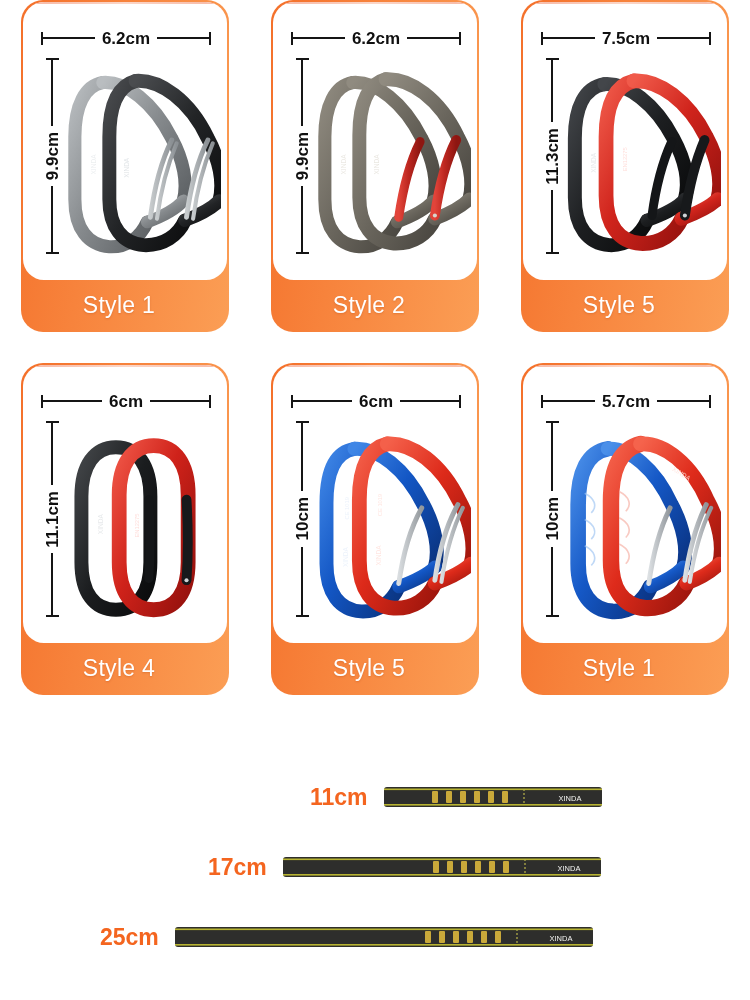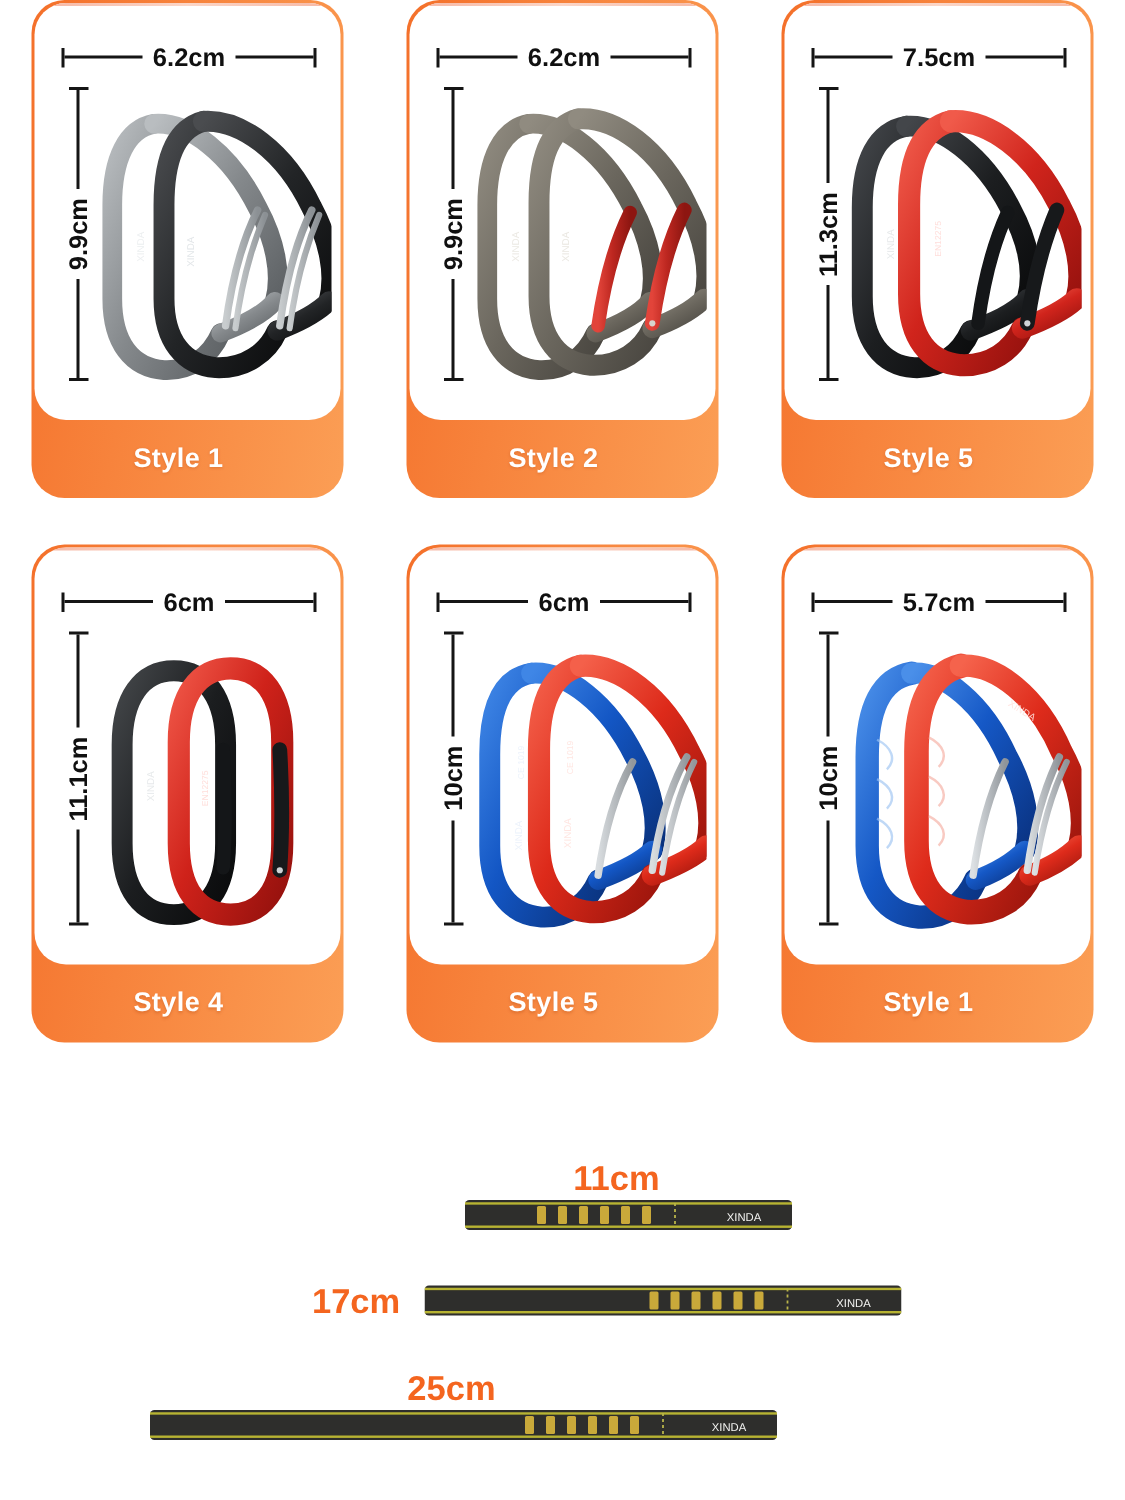--- a/index.html
+++ b/index.html
@@ -40,21 +40,21 @@
   
   .card-panel::before{
     content:"";position:absolute;left:0;right:0;top:0;height:2px;
     background:linear-gradient(90deg,#f6b7a4,#fbd6c8,#f6b7a4);
     border-radius:21px 21px 0 0;
   }
 
   .card-label{
     position:absolute;left:0;right:12px;bottom:0;height:54px;
     display:flex;align-items:center;justify-content:center;
-    color:#ffffff;font-size:18px;font-weight:bold;
+    color:#ffffff;font-size:23px;font-weight:normal;
     letter-spacing:.3px;
     text-shadow:0 1px 2px rgba(150,50,0,.25);
   }
 
   
   .dim-h{
     position:absolute;top:24px;left:18px;right:16px;height:24px;
     display:flex;align-items:center;
   }
   .dim-h .cap{width:2px;height:13px;background:#151515;flex:none;}
@@ -426,21 +426,21 @@
         </svg>
       </div>
     </div>
     <div class="card-label">Style 1</div>
   </div>
 
 </div>
 
 <div class="slings">
 
-  <div class="sling-row" style="left:310px;top:14px;flex-direction:column;">
+  <div class="sling-row" style="left:310px;top:14px;">
     <span class="len">11cm</span>
     <span class="strap" style="width:218px;">
       <svg viewBox="0 0 218 26" preserveAspectRatio="none">
         <rect x="0" y="3" width="218" height="20" rx="3" fill="#2e2e2c"></rect>
         <rect x="0" y="4.5" width="218" height="1.6" fill="#c7c233" opacity=".9"></rect>
         <rect x="0" y="20" width="218" height="1.6" fill="#c7c233" opacity=".9"></rect>
         <g fill="#c9a93a">
           <rect x="48" y="7" width="6" height="12" rx="1"></rect>
           <rect x="62" y="7" width="6" height="12" rx="1"></rect>
           <rect x="76" y="7" width="6" height="12" rx="1"></rect>
@@ -468,21 +468,21 @@
           <rect x="192" y="7" width="6" height="12" rx="1"></rect>
           <rect x="206" y="7" width="6" height="12" rx="1"></rect>
           <rect x="220" y="7" width="6" height="12" rx="1"></rect>
         </g>
         <line x1="242" y1="5" x2="242" y2="21" stroke="#b9b44a" stroke-width="1.2" stroke-dasharray="2 2"></line>
         <text x="286" y="17" fill="#f2f2f0" font-size="7.5" text-anchor="middle" font-family="Liberation Sans, sans-serif">XINDA</text>
       </svg>
     </span>
   </div>
 
-  <div class="sling-row" style="left:100px;top:154px;flex-direction:column;">
+  <div class="sling-row" style="left:100px;top:154px;">
     <span class="len">25cm</span>
     <span class="strap" style="width:418px;">
       <svg viewBox="0 0 418 26" preserveAspectRatio="none">
         <rect x="0" y="3" width="418" height="20" rx="3" fill="#2e2e2c"></rect>
         <rect x="0" y="4.5" width="418" height="1.6" fill="#c7c233" opacity=".9"></rect>
         <rect x="0" y="20" width="418" height="1.6" fill="#c7c233" opacity=".9"></rect>
         <g fill="#c9a93a">
           <rect x="250" y="7" width="6" height="12" rx="1"></rect>
           <rect x="264" y="7" width="6" height="12" rx="1"></rect>
           <rect x="278" y="7" width="6" height="12" rx="1"></rect>

